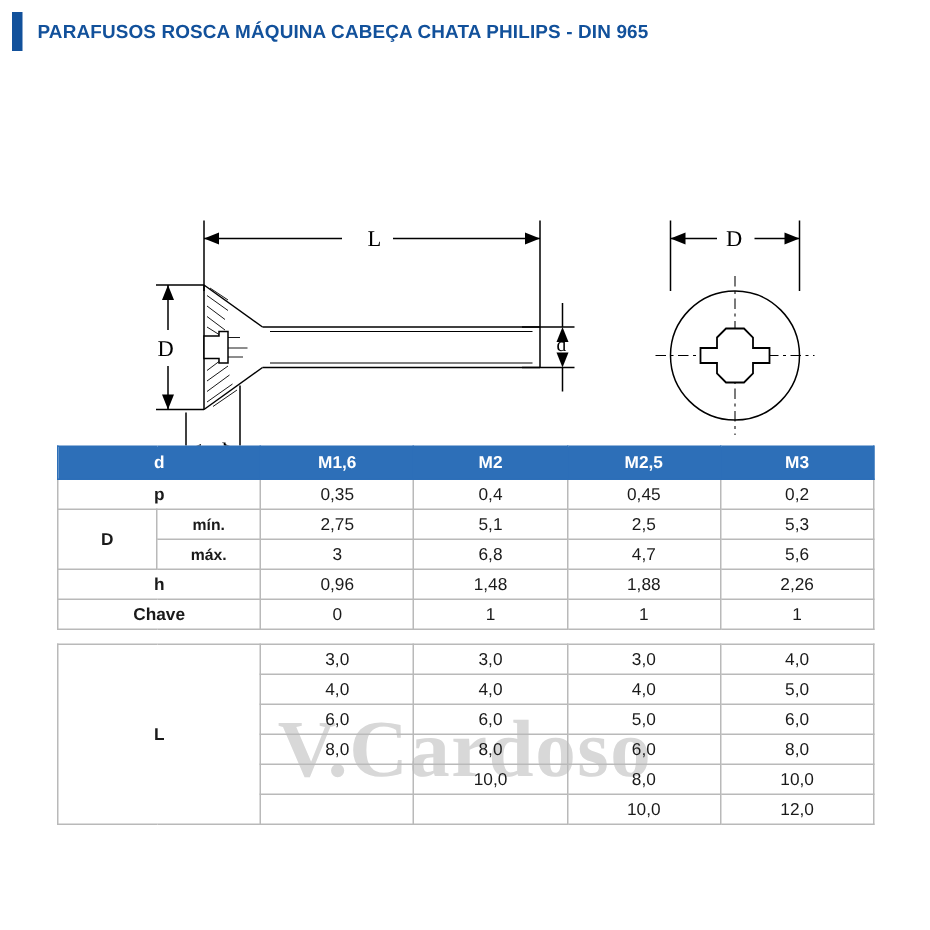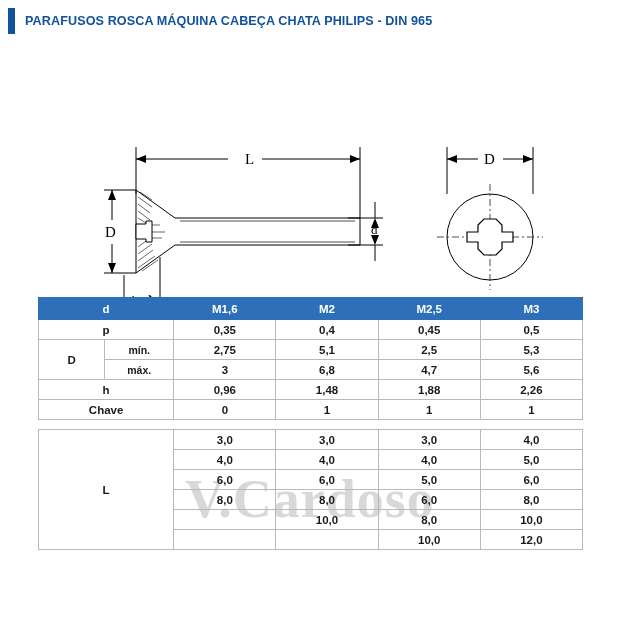--- a/index.html
+++ b/index.html
@@ -91,21 +91,21 @@
     border-collapse: collapse;
     width: 545px;
     table-layout: fixed;
     font-size: 11.5px;
   }
   table td, table th {
     border: 1px solid #b9b9b9;
     text-align: center;
     height: 19px;
     padding: 0;
-    font-weight: bold;
+    font-weight: normal;
     color: #1a1a1a;
   }
   thead th {
     background: #2d6fb8;
     color: #ffffff;
     font-weight: bold;
     font-size: 11.5px;
     border: 1px solid #2d6fb8;
     height: 21px;
   }
@@ -250,21 +250,21 @@
           <th>M2,5</th>
           <th>M3</th>
         </tr>
       </thead>
       <tbody>
         <tr>
           <td class="lab" colspan="2">p</td>
           <td>0,35</td>
           <td>0,4</td>
           <td>0,45</td>
-          <td>0,5</td>
+          <td>0,2</td>
         </tr>
         <tr>
           <td class="lab" rowspan="2">D</td>
           <td class="sub">mín.</td>
           <td>2,75</td>
           <td>5,1</td>
           <td>2,5</td>
           <td>5,3</td>
         </tr>
         <tr>

